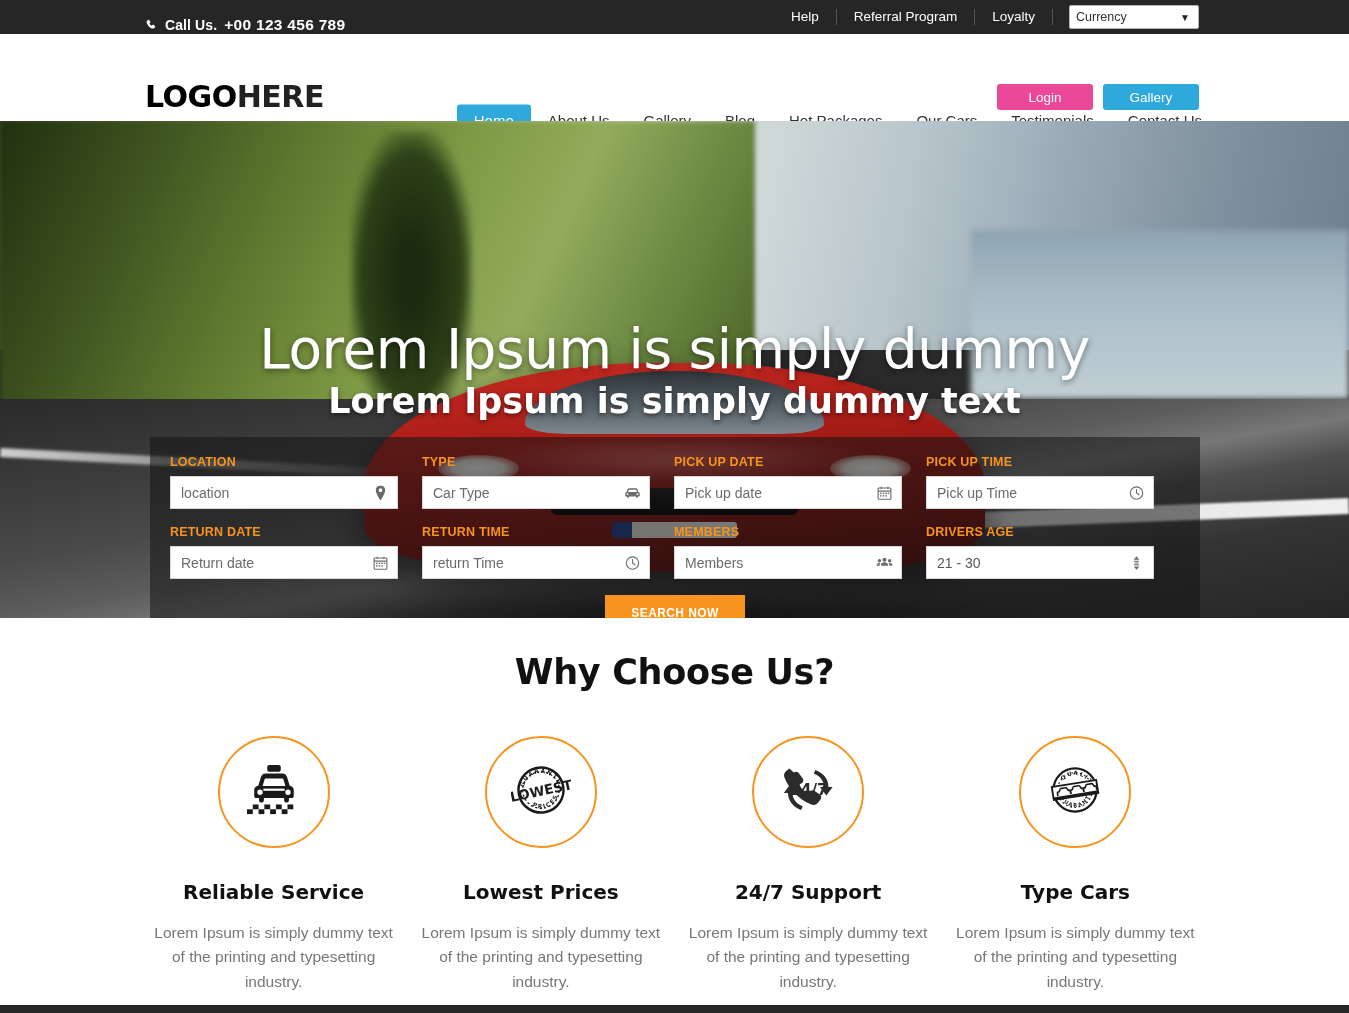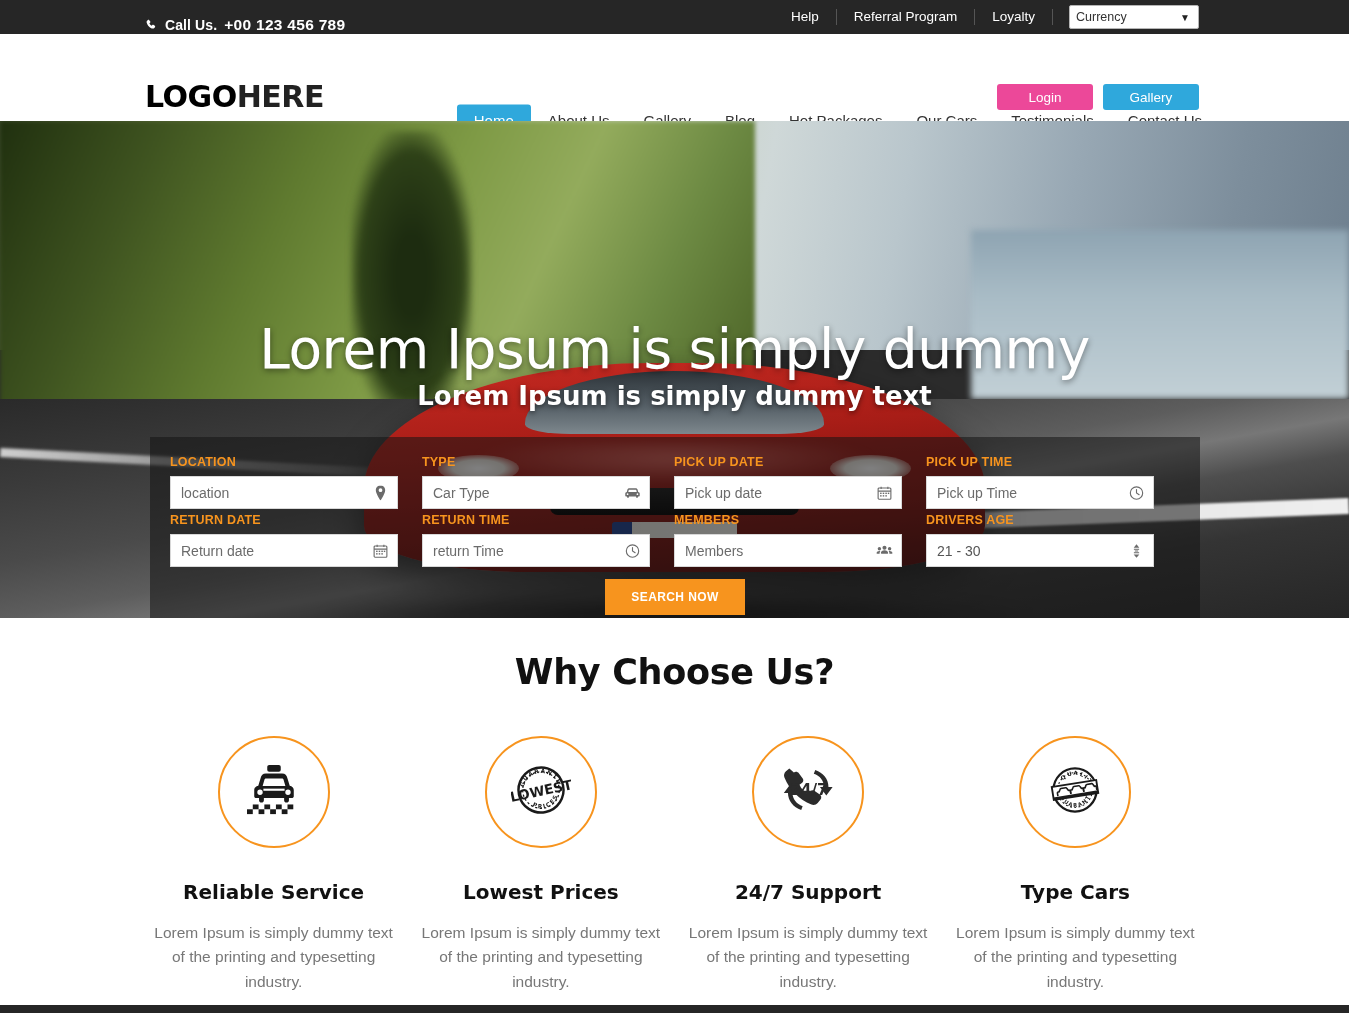--- a/index.html
+++ b/index.html
@@ -156,33 +156,33 @@
   }
 
   .hero-title {
     position: absolute; top: 196px; width: 100%; text-align: center;
     color: #fff; font-size: 55px; font-weight: normal;
     letter-spacing: -.5px; text-shadow: 0 2px 6px rgba(0,0,0,.45);
     font-family: "DejaVu Sans", sans-serif;
   }
   .hero-sub {
     position: absolute; top: 260px; width: 100%; text-align: center;
-    color: #fff; font-size: 26px; font-weight: bold;
+    color: #fff; font-size: 35px; font-weight: bold;
     text-shadow: 0 2px 5px rgba(0,0,0,.5);
     font-family: "DejaVu Sans", sans-serif;
   }
 
   
   .search-panel {
     position: absolute; left: 150px; top: 316px;
     width: 1050px; height: 230px;
     background: rgba(20,20,20,.55);
     padding: 18px 20px 0 20px;
   }
-  .form-row { display: flex; gap: 24px; margin-bottom: 4px; }
+  .form-row { display: flex; gap: 24px; margin-bottom: 16px; }
   .form-field { width: 228px; }
   .field-label {
     color: #f7941e; font-size: 12.5px; font-weight: bold;
     letter-spacing: .2px; margin-bottom: 7px; display: block;
   }
   .field-input {
     position: relative; height: 33px; background: #fff;
     border: 1px solid #d8d8d8; display: flex; align-items: center;
   }
   .field-input input {

